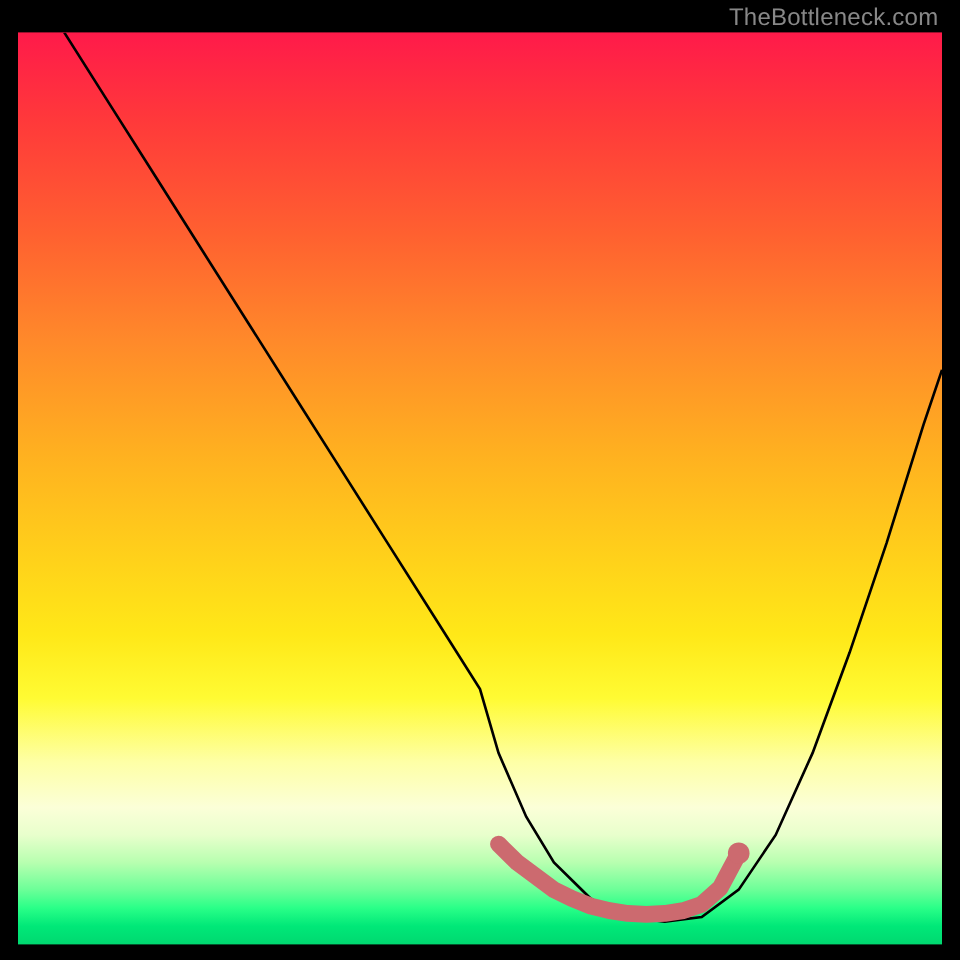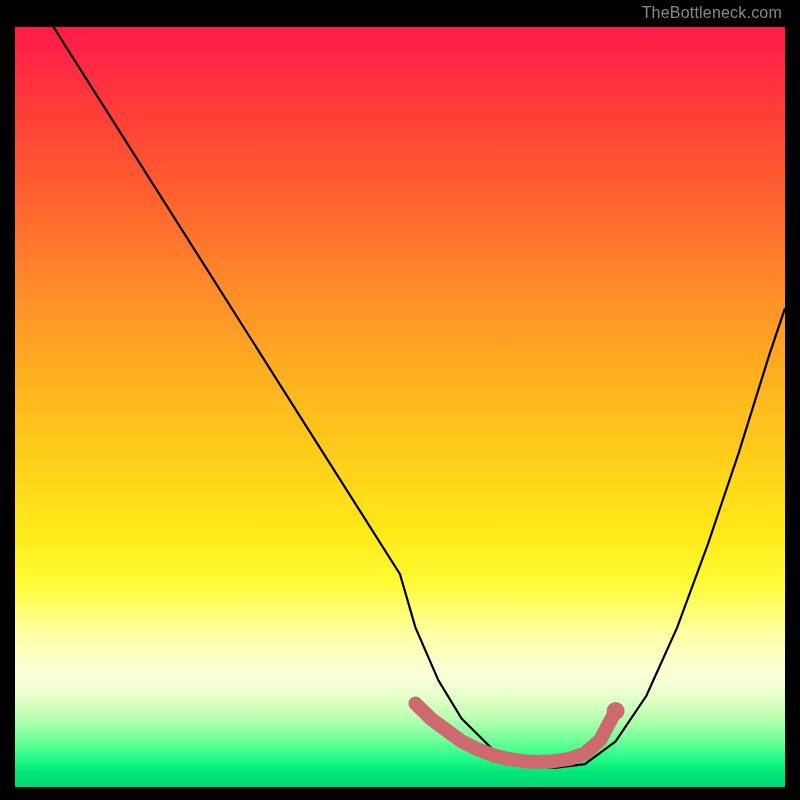--- a/index.html
+++ b/index.html
@@ -9,21 +9,21 @@
     height: 800px;
     background: #000;
     position: relative;
     font-family: Arial, sans-serif;
   }
   .watermark {
     position: absolute;
     top: 4px;
     right: 18px;
     color: #888;
-    font-size: 16px;
+    font-size: 20px;
     font-weight: 500;
     letter-spacing: 0.2px;
     z-index: 10;
   }
   .plot-area {
     position: absolute;
     left: 15px;
     top: 27px;
     width: 770px;
     height: 760px;

